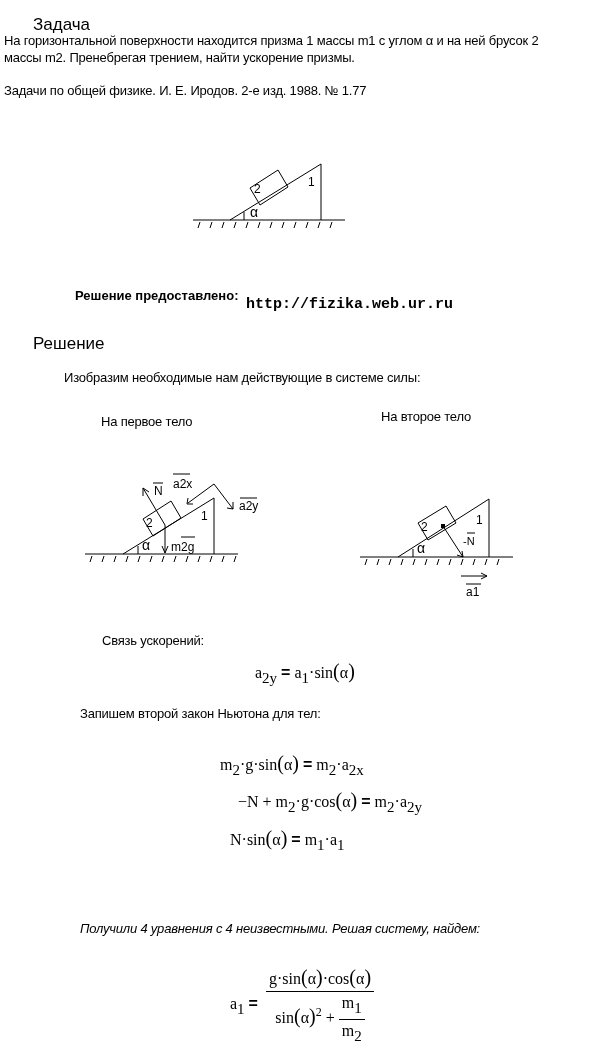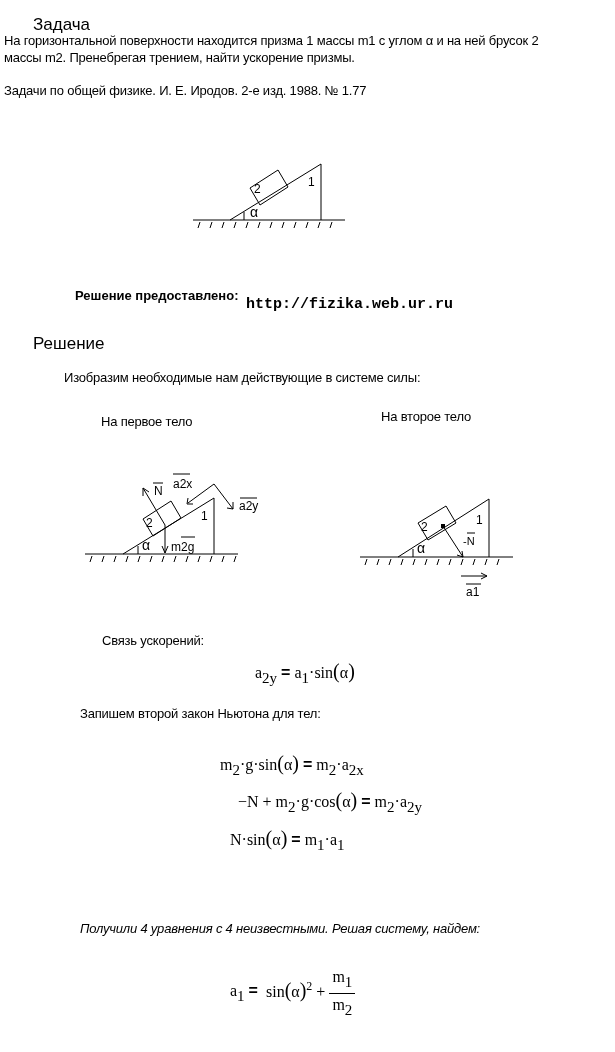--- a/index.html
+++ b/index.html
@@ -157,15 +157,16 @@
 
 <div class="abs math" style="left:230px; top:827px;text-align:right;">
   <span>N·sin</span><span class="par">(</span><span>α</span><span class="par">)</span><span class="eq">=</span><span>m</span><sub>1</sub><span>·a</span><sub>1</sub>
 </div>
 
 <div class="abs txt" style="left:80px; top:921px;font-style:italic;">Получили 4 уравнения с 4 неизвестными. Решая систему, найдем:</div>
 
 <div class="abs math" style="left:230px; top:966px;">
   <span>a</span><sub>1</sub><span class="eq">=</span>
   <span class="frac">
+    <span class="num"><span>g·sin</span><span class="par">(</span><span>α</span><span class="par">)</span><span>·cos</span><span class="par">(</span><span>α</span><span class="par">)</span></span>
     <span class="den"><span>sin</span><span class="par">(</span><span>α</span><span class="par">)</span><sup>2</sup><span> + </span><span class="frac"><span class="num"><span>m</span><sub>1</sub></span><span class="den"><span>m</span><sub>2</sub></span></span></span>
   </span>
 </div>
 
 </body></html>

